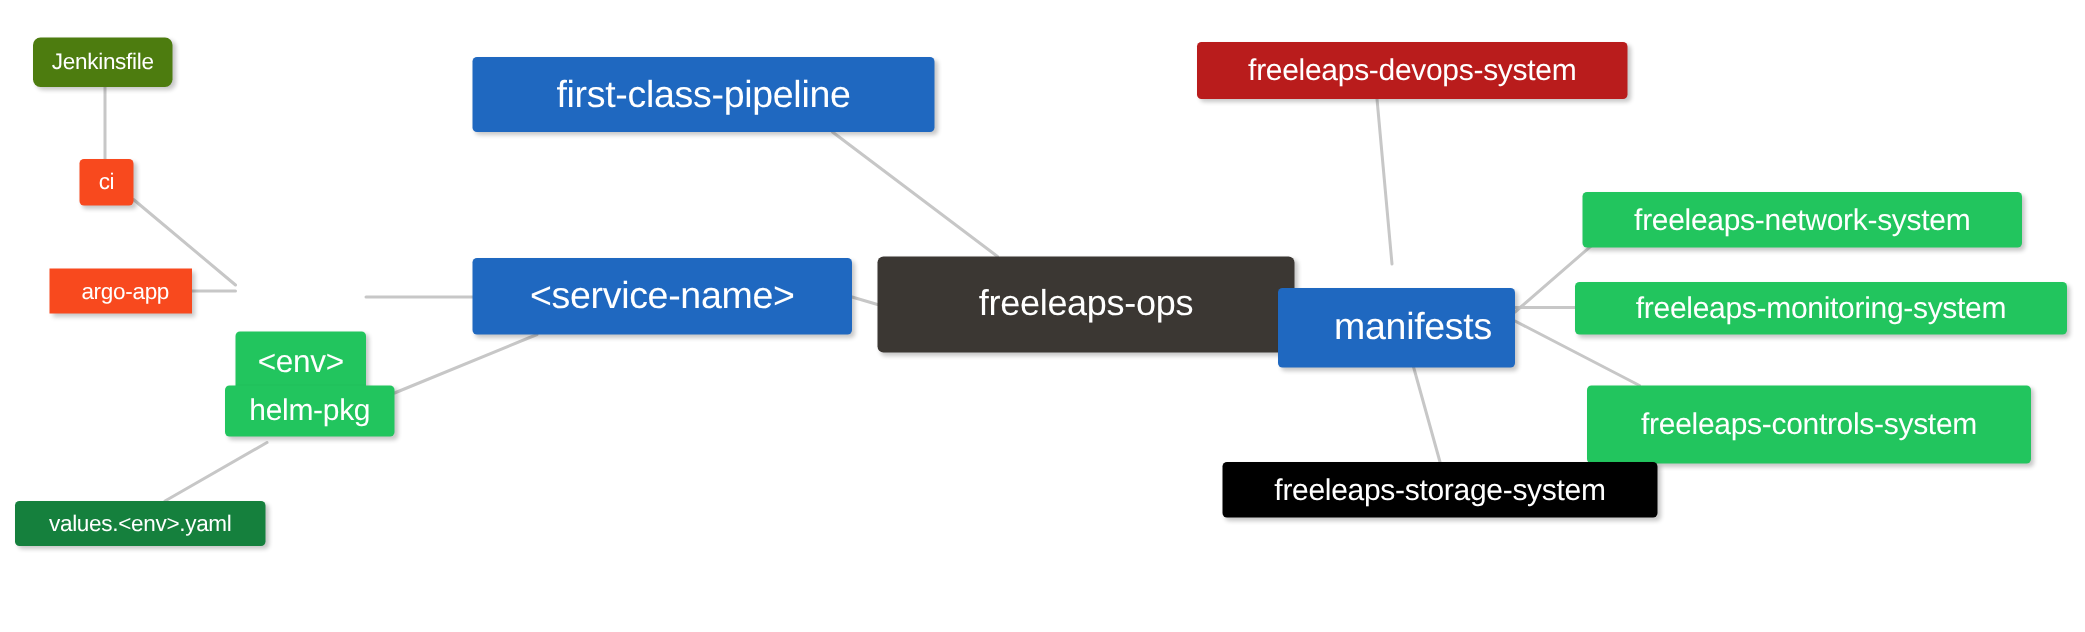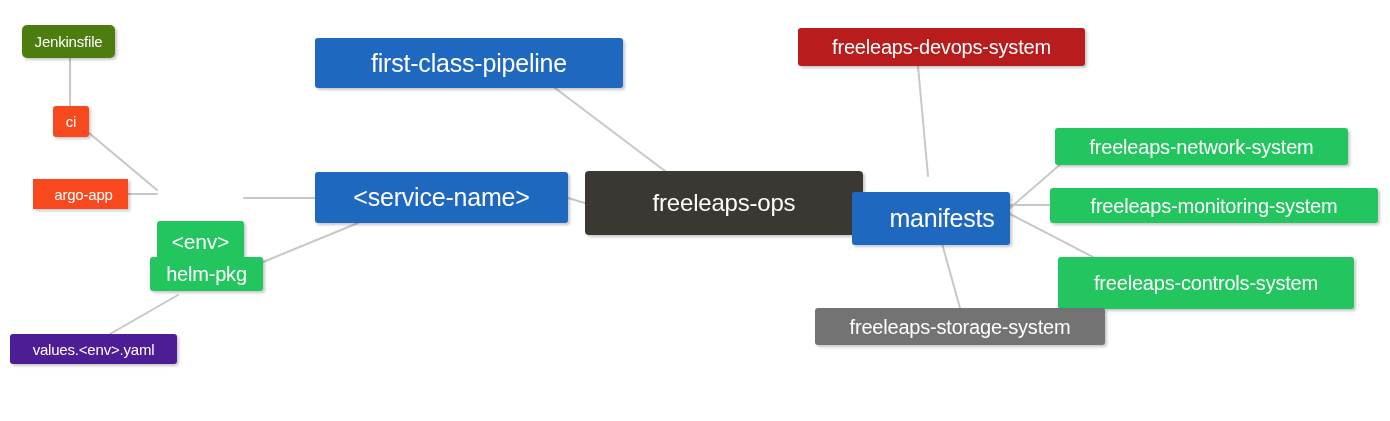--- a/index.html
+++ b/index.html
@@ -83,35 +83,35 @@
       </div>
       <div class="node" style="left: 150px; top: 257px; width: 113px; height: 34px; background: rgb(34, 197, 94); font-size: 20px; border-radius: 3px;">
         <span class="node-label">helm-pkg</span>
       </div>
       <div class="node" style="left: 53px; top: 106px; width: 36px; height: 31px; background: rgb(248, 73, 30); font-size: 15px; border-radius: 3px;">
         <span class="node-label">ci</span>
       </div>
       <div class="node" style="left: 33px; top: 179px; width: 95px; height: 30px; background: rgb(248, 73, 30); font-size: 15px; border-radius: 0; padding-left: 16px;">
         <span class="node-label">argo-app</span>
       </div>
-      <div class="node" style="left: 10px; top: 334px; width: 167px; height: 30px; background: #4c1d95; font-size: 15px; border-radius: 3px;">
+      <div class="node" style="left: 10px; top: 334px; width: 167px; height: 30px; background: #15803d; font-size: 15px; border-radius: 3px;">
         <span class="node-label">values.&lt;env&gt;.yaml</span>
       </div>
       <div class="node" style="left: 22px; top: 25px; width: 93px; height: 33px; background: #4d7c0f; font-size: 15px; border-radius: 5px;">
         <span class="node-label">Jenkinsfile</span>
       </div>
       <div class="node" style="left: 798px; top: 28px; width: 287px; height: 38px; background: #b91c1c; font-size: 20px; border-radius: 3px;">
         <span class="node-label">freeleaps-devops-system</span>
       </div>
       <div class="node" style="left: 1055px; top: 112px; width: 293px; height: 37px; background: rgb(34, 197, 94); font-size: 20px; border-radius: 3px; margin-top: 16px;">
         <span class="node-label">freeleaps-network-system</span>
       </div>
       <div class="node" style="left: 1050px; top: 188px; width: 328px; height: 35px; background: rgb(34, 197, 94); font-size: 20px; border-radius: 3px;">
         <span class="node-label">freeleaps-monitoring-system</span>
       </div>
       <div class="node" style="left: 1058px; top: 257px; width: 296px; height: 52px; background: rgb(34, 197, 94); font-size: 20px; border-radius: 3px;">
         <span class="node-label">freeleaps-controls-system</span>
       </div>
-      <div class="node" style="left: 815px; top: 308px; width: 290px; height: 37px; background: #737373; font-size: 20px; border-radius: 3px;">
+      <div class="node" style="left: 815px; top: 308px; width: 290px; height: 37px; background: #000000; font-size: 20px; border-radius: 3px;">
         <span class="node-label">freeleaps-storage-system</span>
       </div>
     </div>
 </div>
 
 </body></html>

